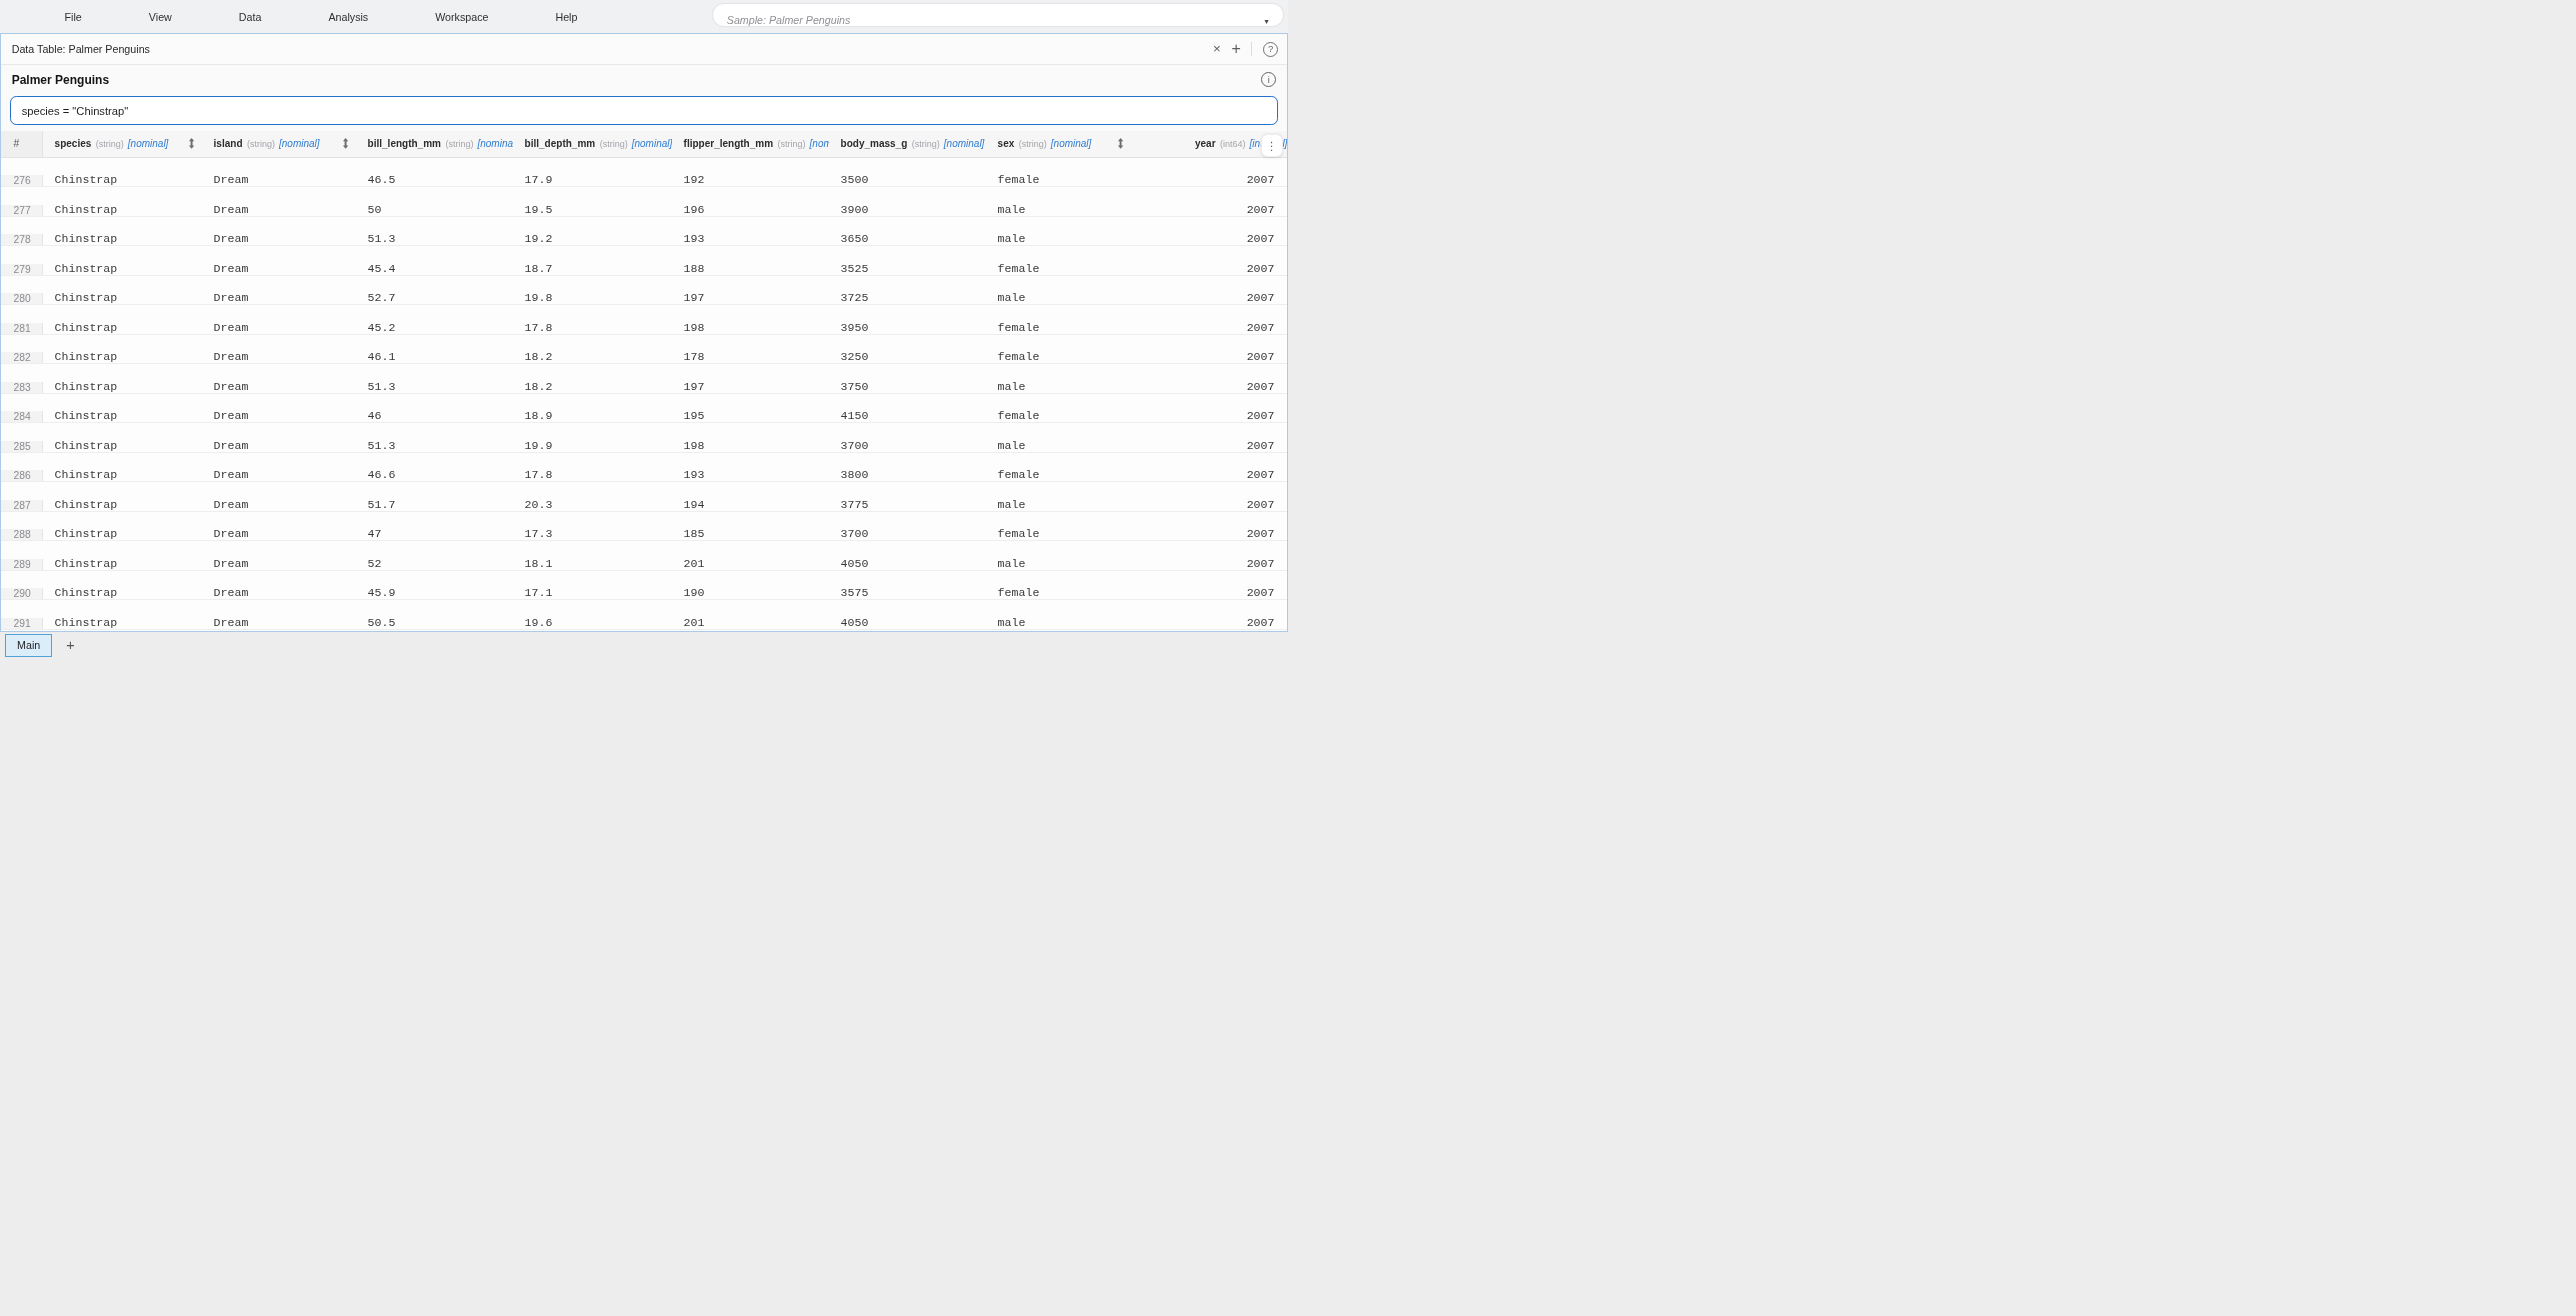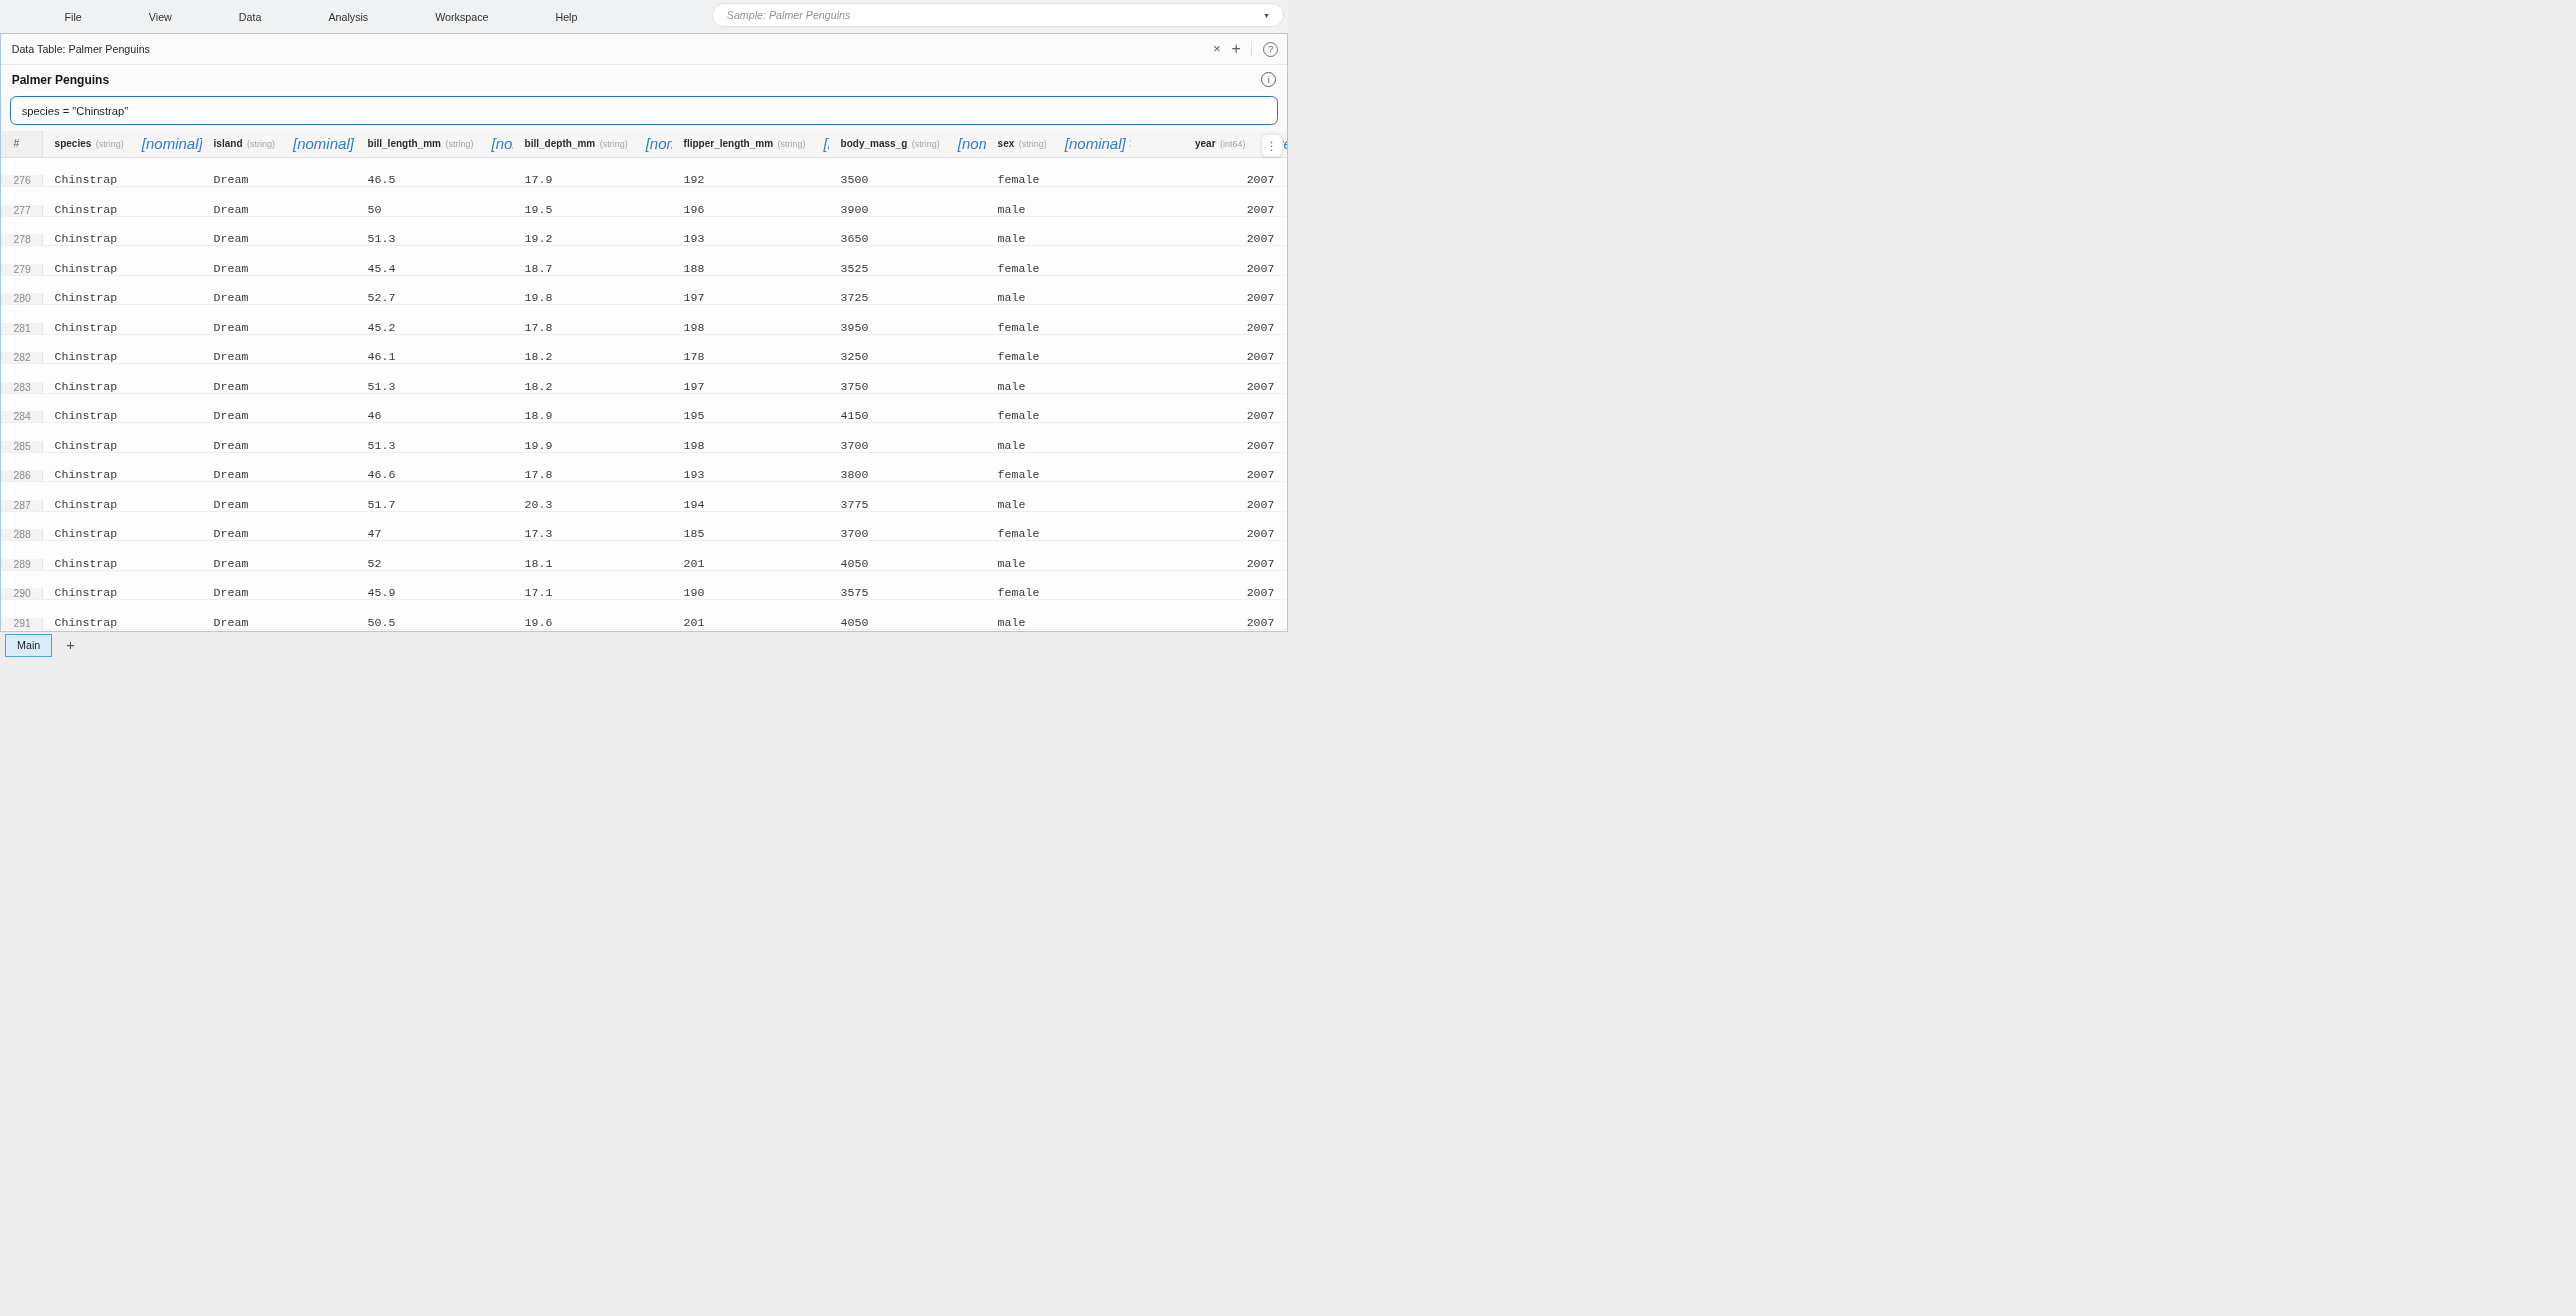--- a/index.html
+++ b/index.html
@@ -13,21 +13,21 @@
 
   
   .menubar{
     position:relative;height:33px;background:#f0f1f2;
     display:flex;align-items:center;gap:23px;padding-left:20.6px;box-sizing:border-box;
   }
   .menu-item{font-size:10.7px;color:#2f2f2f;cursor:default;padding-left:44px;}
   .sample-select{
     position:absolute;right:4.5px;top:3px;width:572px;height:24px;
     background:#ffffff;border:0.9px solid #e4e4e6;border-radius:12.5px;
-    display:flex;align-items:center;box-sizing:border-box;
+    display:flex;align-items:flex-end;box-sizing:border-box;
     padding:0 12.5px 0 14.3px;box-shadow:0 0 1.8px rgba(0,0,0,.04);gap:43px;
   }
   .sample-select .sample-text{font-size:10.7px;font-style:italic;color:#8f9094;flex:1;}
   .sample-select .caret{font-size:7.2px;color:#4c4c4e;}
 
   
   .panel{
     position:absolute;left:0;top:33px;width:1288px;height:599px;
     box-sizing:border-box;border:1.8px solid #a9cbe9;background:#fafafb;
     display:flex;flex-direction:column;
@@ -73,21 +73,21 @@
   .th{
     display:flex;align-items:center;box-sizing:border-box;
     padding:0 7.2px 0 11.6px;overflow:hidden;white-space:nowrap;flex:none;
   }
   .th-rownum{
     width:42px;background:#efeff0;border-right:0.9px solid #e2e2e4;
     font-size:10.3px;color:#56565a;padding-left:12.5px;
   }
   .th .col-name{font-size:10px;font-weight:700;color:#2c2c2e;}
   .th .col-type{font-size:9px;color:#a4a4aa;margin-left:4.5px;}
-  .th .col-level{font-size:15px;font-style:italic;color:#2f7cd0;margin-left:18px;}
+  .th .col-level{font-size:10px;font-style:italic;color:#2f7cd0;margin-left:4px;}
   .sort-icon{margin-left:auto;flex:none;display:flex;align-items:center;padding-left:3.6px;cursor:pointer;}
   .th-year{flex:1 1 auto;padding-left:64px;overflow:hidden;}
   .kebab-btn{
     position:absolute;right:4.5px;top:3.6px;width:19.7px;height:20.6px;
     background:#ffffff;border:0.9px solid #ececee;border-radius:6.3px;
     box-shadow:0 0.9px 2.7px rgba(0,0,0,.10);
     display:flex;align-items:center;justify-content:center;
     font-size:11.6px;color:#626266;cursor:pointer;line-height:1;
   }
 

